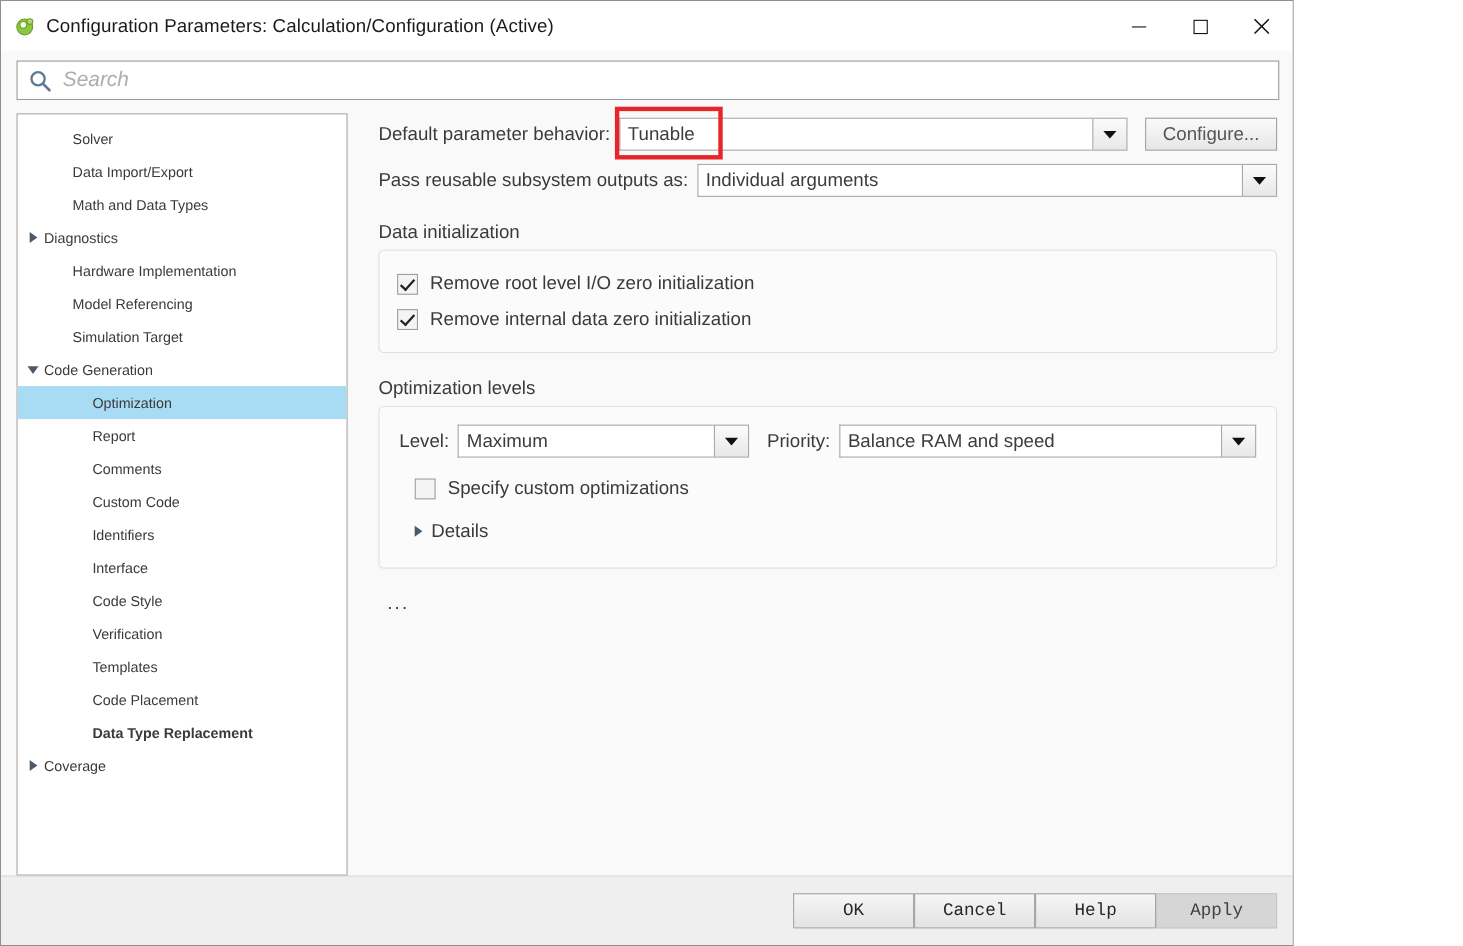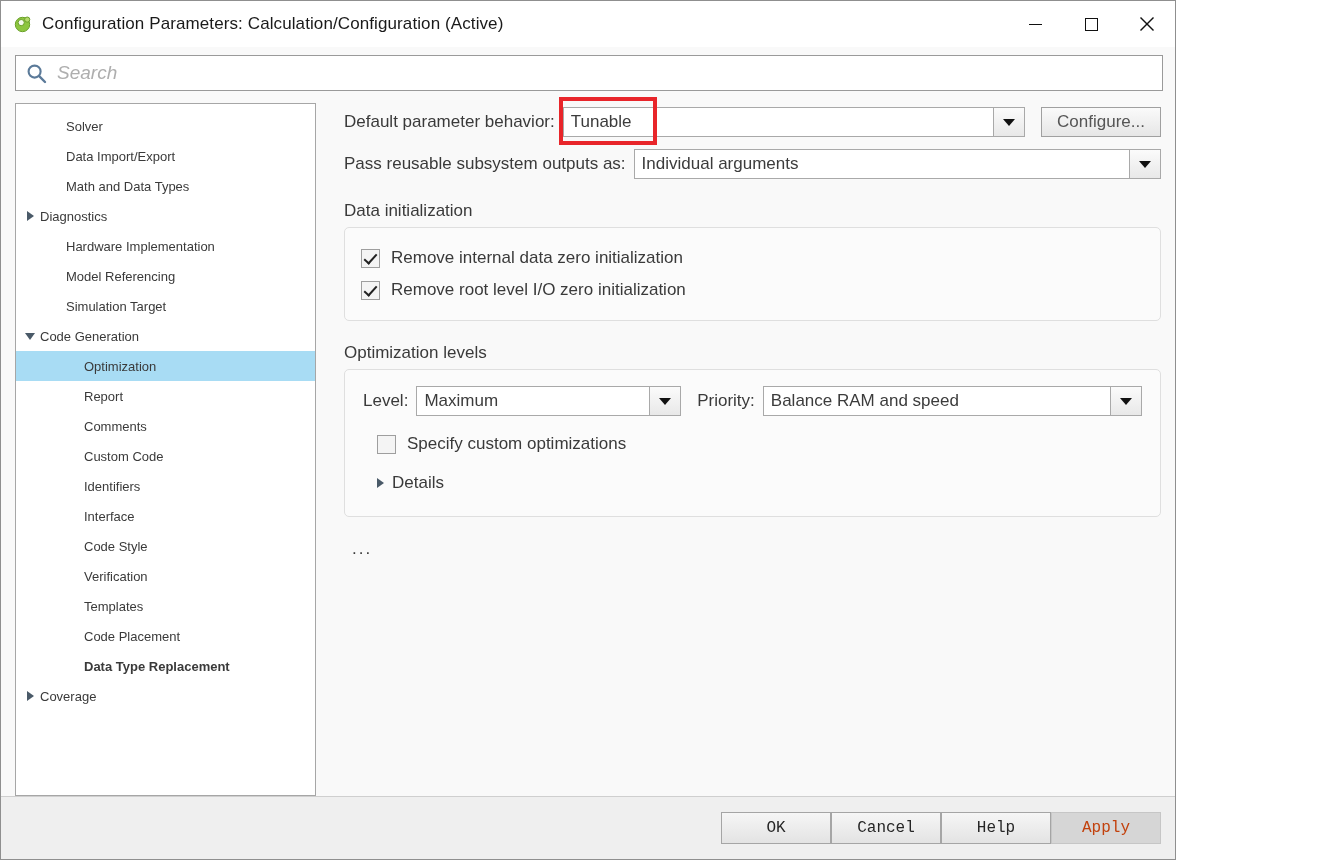--- a/index.html
+++ b/index.html
@@ -323,21 +323,21 @@
     display: flex;
     align-items: center;
     justify-content: center;
     font-family: "Liberation Mono", monospace;
     font-size: 16px;
     color: #262626;
   }
   .footer-btn.disabled {
     background: #d6d6d6;
     border-color: #c6c6c6;
-    color: #c2410c;
+    color: #404040;
   }
 </style>
 </head>
 <body>
 
 <div class="window">
 
   <div class="titlebar">
     <span class="app-icon">
       <svg width="20" height="20" viewBox="0 0 20 20">
@@ -490,25 +490,25 @@
             <span class="caret"></span>
           </div>
         </div>
       </div>
 
       <div style="margin-top:22px;">
         <div class="group-title">Data initialization</div>
         <div class="group-box" id="data-init-box">
             <div class="chk-row">
               <span class="chkbox checked"></span>
-              <span class="chk-label">Remove internal data zero initialization</span>
+              <span class="chk-label">Remove root level I/O zero initialization</span>
             </div>
             <div class="chk-row">
               <span class="chkbox checked"></span>
-              <span class="chk-label">Remove root level I/O zero initialization</span>
+              <span class="chk-label">Remove internal data zero initialization</span>
             </div>
           </div>
       </div>
 
       <div style="margin-top:22px;">
         <div class="group-title">Optimization levels</div>
         <div class="group-box" style="padding:16px 18px 18px 18px;">
 
           <div class="row">
             <span class="field-label">Level:</span>

